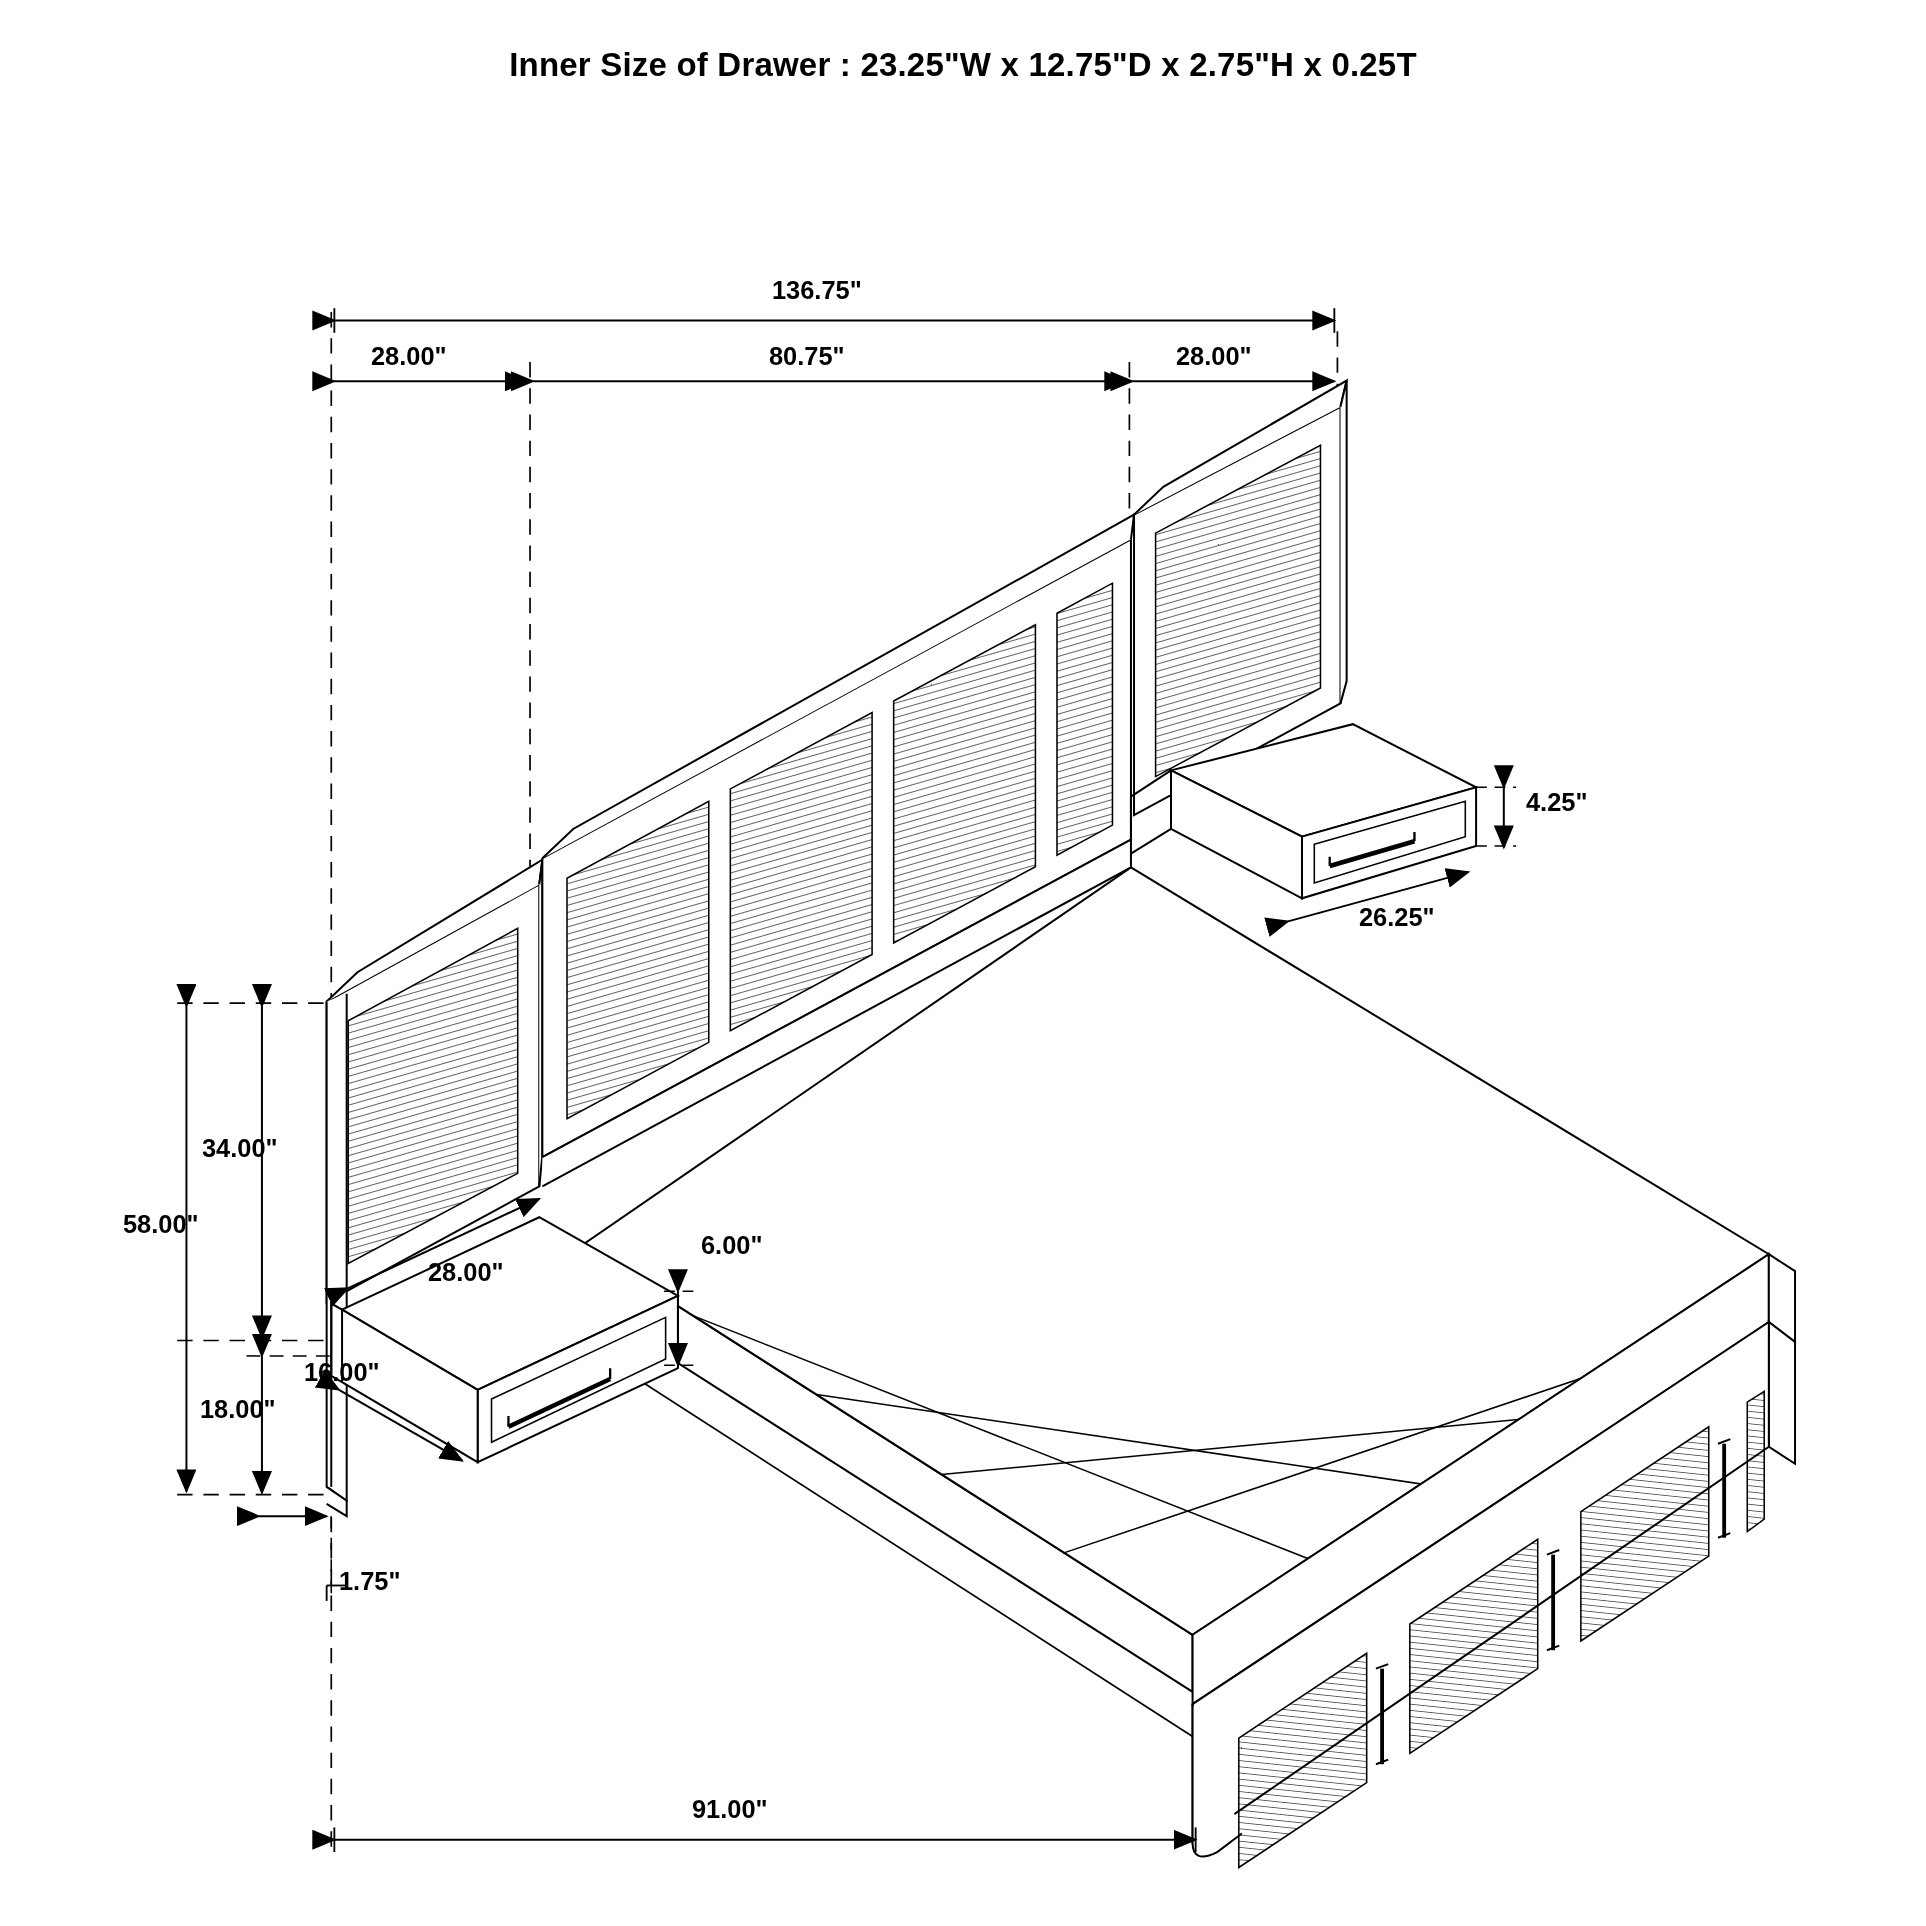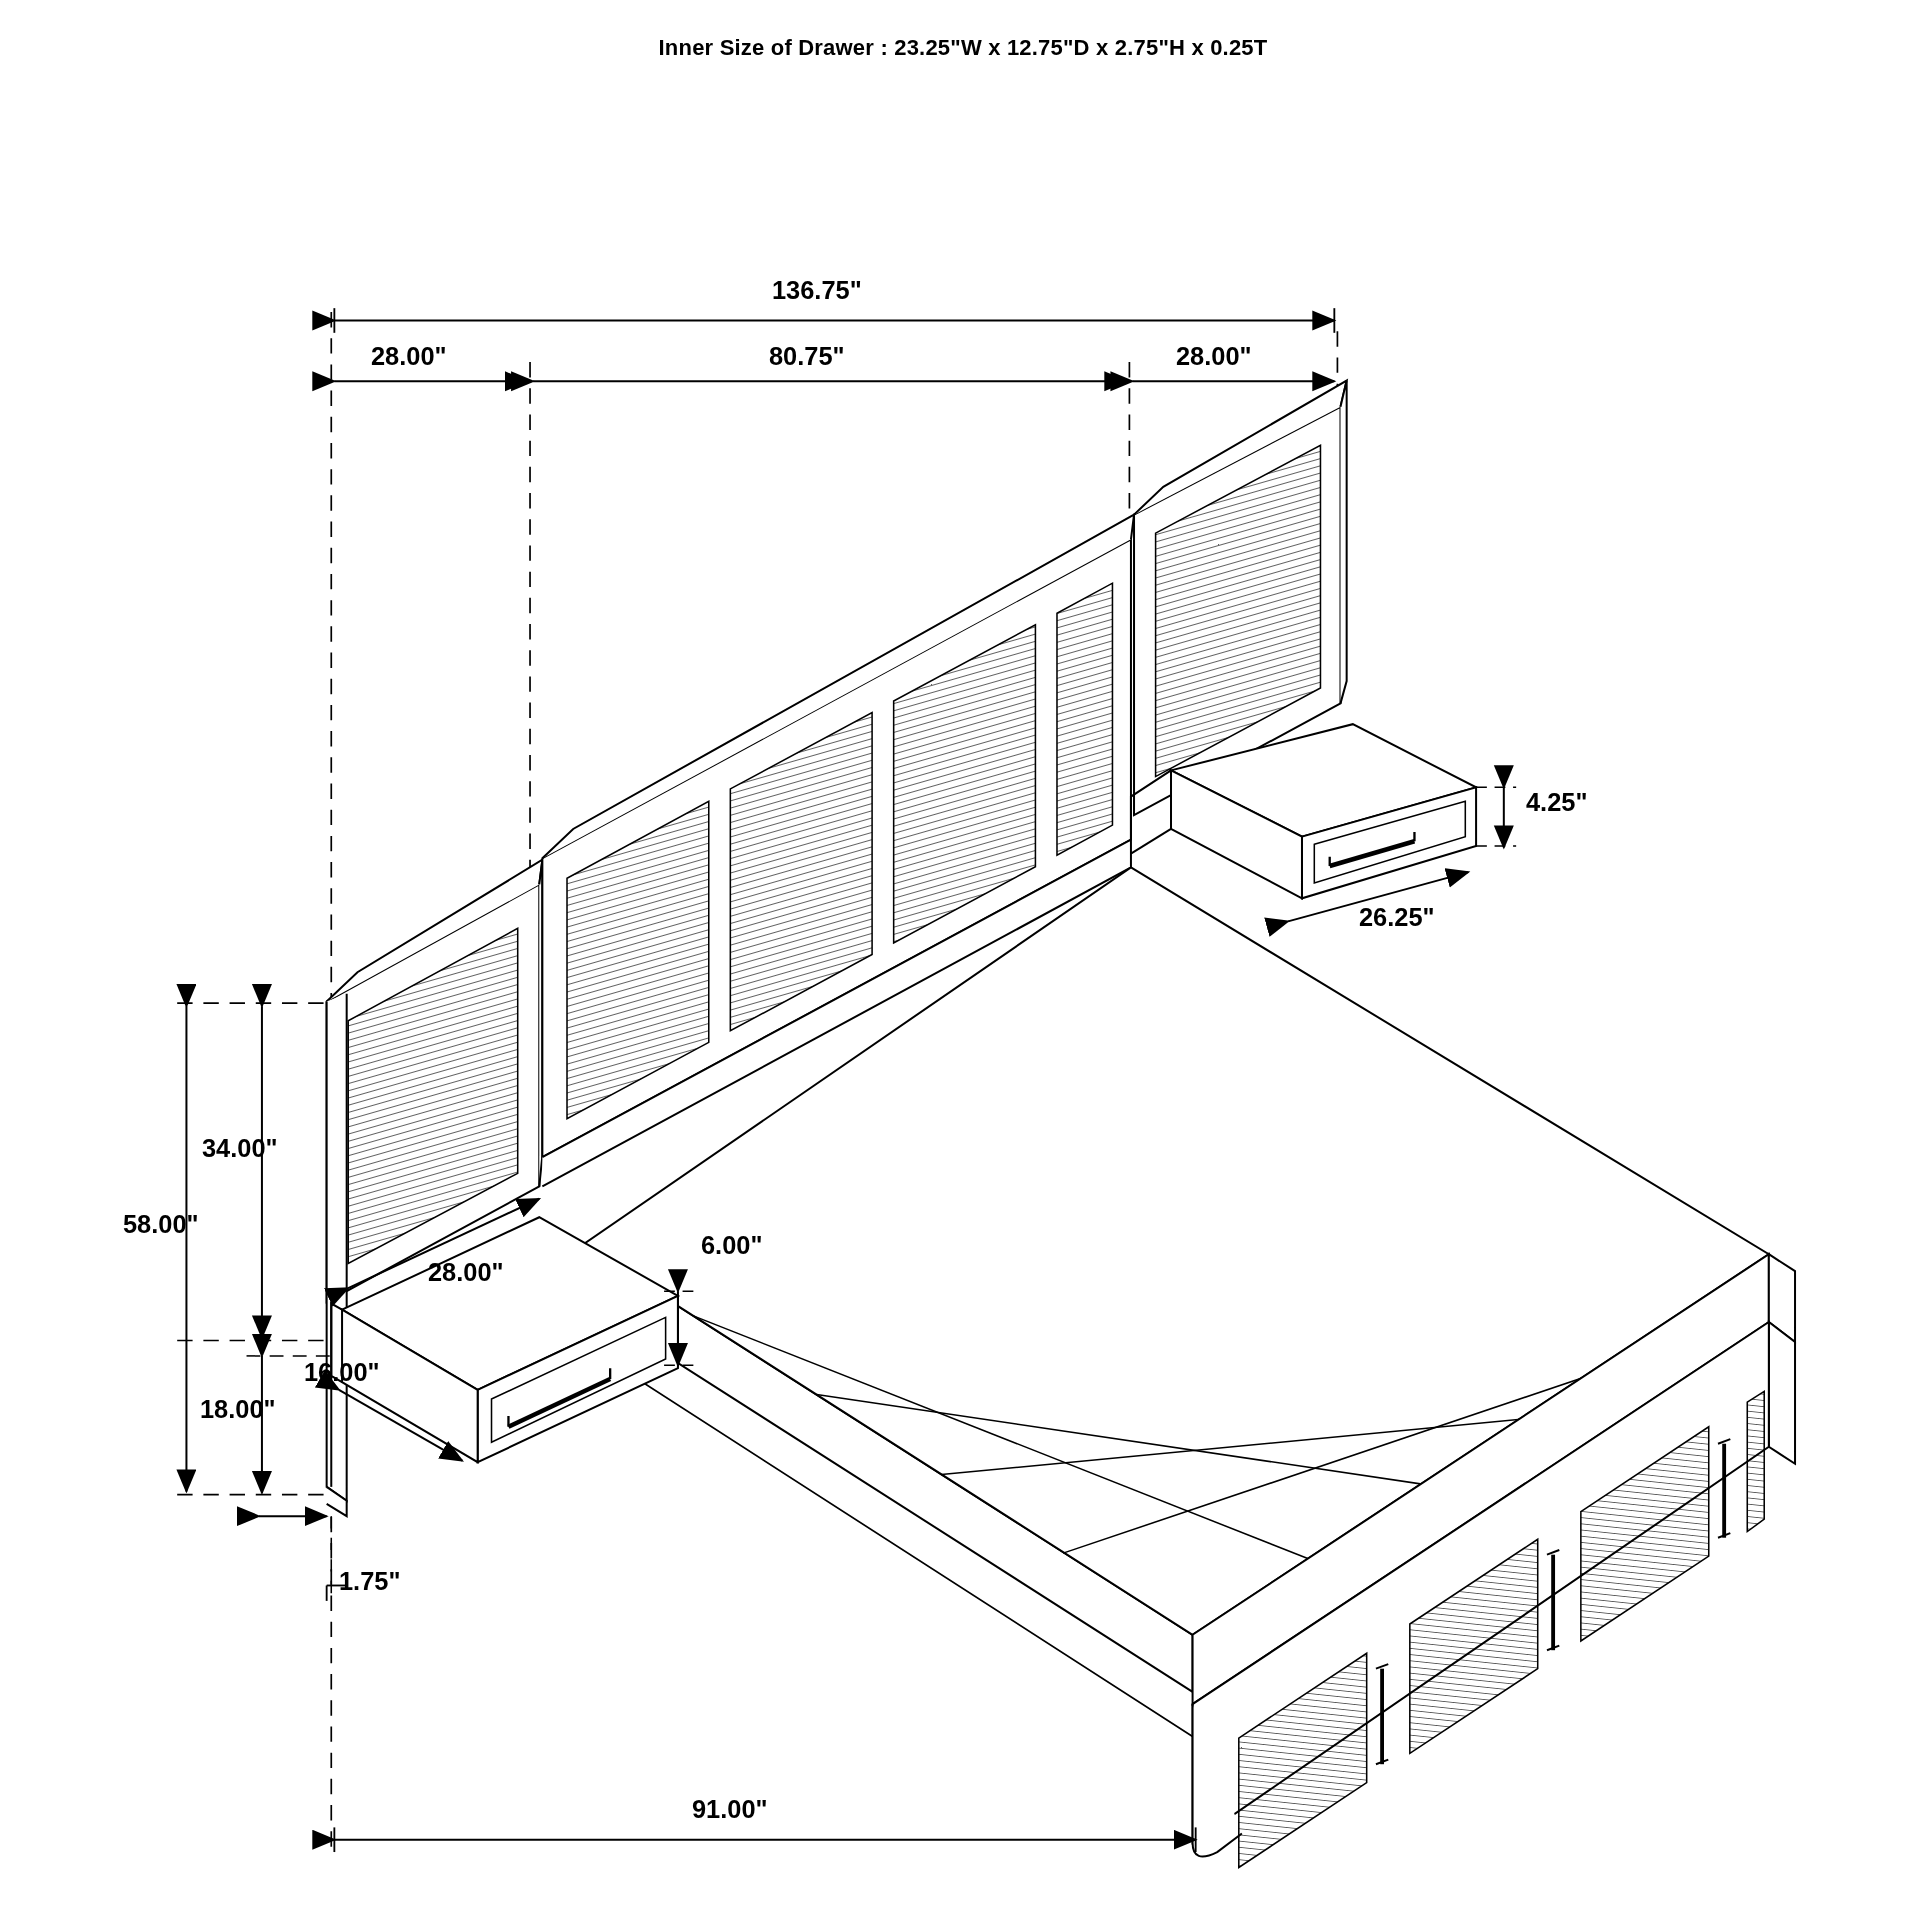--- a/index.html
+++ b/index.html
@@ -15,24 +15,24 @@
     overflow: hidden;
   }
   #stage {
     position: relative;
     width: 1926px;
     height: 1926px;
   }
   .title {
     position: absolute;
     left: 0;
-    top: 35px;
+    top: 46px;
     width: 1926px;
     text-align: center;
-    font-size: 22px;
+    font-size: 33px;
     font-weight: bold;
     letter-spacing: 0.2px;
   }
   svg.diagram {
     position: absolute;
     left: 0;
     top: 0;
     width: 1926px;
     height: 1926px;
   }

